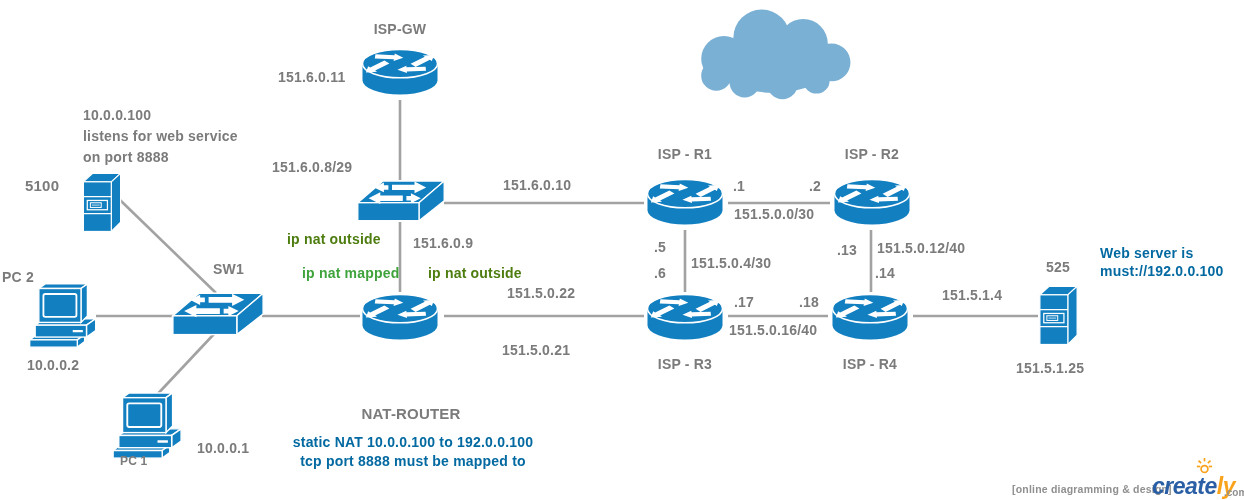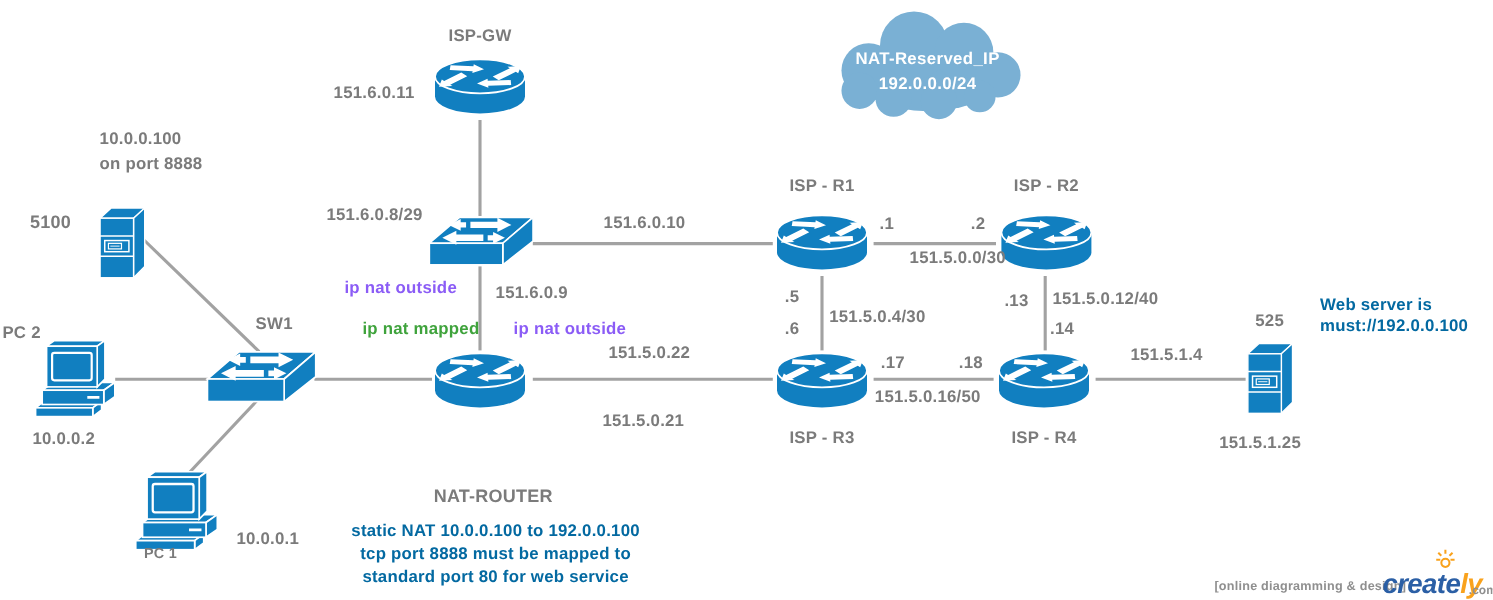--- a/index.html
+++ b/index.html
@@ -8,21 +8,21 @@
     font-family:"Liberation Sans",sans-serif;overflow:hidden;
   }
   .wires{position:absolute;left:0;top:0;}
   .dev{position:absolute;}
   .dev svg{display:block;width:100%;height:100%;}
   .lbl{
     position:absolute;font-weight:700;font-size:14px;line-height:1.1;
     color:#7b7b7b;white-space:nowrap;letter-spacing:.2px;
   }
   .c{text-align:center;}
-  .teal{color:#8b5cf6;}
+  .teal{color:#4d7c0f;}
   .green{color:#3fa33c;}
   .blue{color:#0369a1;}
   .note{line-height:21px;}
   .natnote{line-height:19px;text-align:center;}
   .cloudtxt{
     position:absolute;left:0;right:0;text-align:center;color:#ffffff;
     font-weight:700;font-size:14px;line-height:21px;letter-spacing:.3px;
   }
   .tagline{position:absolute;font-weight:700;font-size:10.5px;color:#8f8f8f;letter-spacing:.2px;}
   .brand{position:absolute;font-weight:700;font-size:23px;letter-spacing:-.5px;font-style:italic;}
@@ -122,24 +122,20 @@
 
   <div class="dev" style="left:355px;top:42px;width:90px;height:60px">
       <svg viewBox="0 0 100 72">
         <use href="#ic-router"></use>
       </svg>
     </div>
   <div class="dev" style="left:688px;top:5px;width:170px;height:96px">
     <svg viewBox="0 0 180 100">
         <use href="#ic-cloud"></use>
       </svg>
-    <div class="cloudtxt" style="top:33px">
-      <div>NAT-Reserved_IP</div>
-      <div>192.0.0.0/24</div>
-    </div>
   </div>
   <div class="dev" style="left:356px;top:176px;width:90px;height:48px">
       <svg viewBox="0 0 100 50">
         <use href="#ic-switch"></use>
       </svg>
     </div>
   <div class="dev" style="left:355px;top:287px;width:90px;height:60px">
       <svg viewBox="0 0 100 72">
         <use href="#ic-router"></use>
       </svg>
@@ -185,26 +181,27 @@
       </svg>
     </div>
   <div class="dev" style="left:1035px;top:284px;width:47px;height:62px">
       <svg viewBox="0 0 56 80">
         <use href="#ic-server"></use>
       </svg>
     </div>
 
   <div class="lbl c" style="left:350px;top:22px;width:100px">ISP-GW</div>
   <div class="lbl" style="left:278px;top:70px">151.6.0.11</div>
-  <div class="lbl" style="left:272px;top:171px">151.6.0.8/29</div>
+  <div class="lbl" style="left:272px;top:160px">151.6.0.8/29</div>
   <div class="lbl" style="left:213px;top:262px">SW1</div>
   <div class="lbl c" style="left:346px;top:406px;width:130px;font-size:15px">NAT-ROUTER</div>
   <div class="lbl" style="left:25px;top:178px;font-size:15px">5100</div>
   <div class="lbl note" style="left:83px;top:105px">
     <div>10.0.0.100</div>
+    <div>listens for web service</div>
     <div>on port 8888</div>
   </div>
   <div class="lbl" style="left:2px;top:270px">PC 2</div>
   <div class="lbl" style="left:27px;top:358px">10.0.0.2</div>
   <div class="lbl" style="left:120px;top:455px;font-size:12px">PC 1</div>
   <div class="lbl" style="left:197px;top:441px">10.0.0.1</div>
   <div class="lbl c" style="left:640px;top:147px;width:90px">ISP - R1</div>
   <div class="lbl c" style="left:827px;top:147px;width:90px">ISP - R2</div>
   <div class="lbl c" style="left:640px;top:357px;width:90px">ISP - R3</div>
   <div class="lbl c" style="left:825px;top:357px;width:90px">ISP - R4</div>
@@ -212,39 +209,38 @@
   <div class="lbl" style="left:1016px;top:361px">151.5.1.25</div>
   <div class="lbl blue" style="left:1100px;top:246px">Web server is</div>
   <div class="lbl blue" style="left:1100px;top:264px">must://192.0.0.100</div>
 
   <div class="lbl" style="left:503px;top:178px">151.6.0.10</div>
   <div class="lbl" style="left:413px;top:236px">151.6.0.9</div>
   <div class="lbl" style="left:507px;top:286px">151.5.0.22</div>
   <div class="lbl" style="left:502px;top:343px">151.5.0.21</div>
   <div class="lbl" style="left:733px;top:179px">.1</div>
   <div class="lbl" style="left:809px;top:179px">.2</div>
-  <div class="lbl" style="left:758px;top:207px">151.5.0.0/30</div>
+  <div class="lbl" style="left:734px;top:207px">151.5.0.0/30</div>
   <div class="lbl" style="left:654px;top:240px">.5</div>
   <div class="lbl" style="left:654px;top:266px">.6</div>
   <div class="lbl" style="left:691px;top:256px">151.5.0.4/30</div>
   <div class="lbl" style="left:837px;top:243px">.13</div>
   <div class="lbl" style="left:877px;top:241px">151.5.0.12/40</div>
   <div class="lbl" style="left:875px;top:266px">.14</div>
   <div class="lbl" style="left:734px;top:295px">.17</div>
   <div class="lbl" style="left:799px;top:295px">.18</div>
-  <div class="lbl" style="left:729px;top:323px">151.5.0.16/50</div>
+  <div class="lbl" style="left:729px;top:323px">151.5.0.16/40</div>
   <div class="lbl" style="left:942px;top:288px">151.5.1.4</div>
 
   <div class="lbl teal" style="left:287px;top:232px">ip nat outside</div>
   <div class="lbl green" style="left:302px;top:266px">ip nat mapped</div>
   <div class="lbl teal" style="left:428px;top:266px">ip nat outside</div>
   <div class="lbl blue natnote" style="left:282px;top:433px;width:262px">
     <div>static NAT 10.0.0.100 to 192.0.0.100</div>
     <div>tcp port 8888 must be mapped to</div>
-    <div>standard port 80 for web service</div>
   </div>
 
   <div class="tagline" style="left:1012px;top:483px">[online diagramming &amp; design]</div>
   <div class="brand" style="left:1152px;top:473px"><span class="bl">create</span><span class="or">ly</span></div>
   <div class="brandcom" style="left:1224px;top:487px">.com</div>
   <div class="bulb" style="left:1196px;top:458px">
     <svg width="17" height="17" viewBox="0 0 20 20">
       <g stroke="#f9a21c" stroke-width="2">
         <line x1="10" y1="0" x2="10" y2="4"></line>
         <line x1="3" y1="3" x2="6" y2="6"></line>

